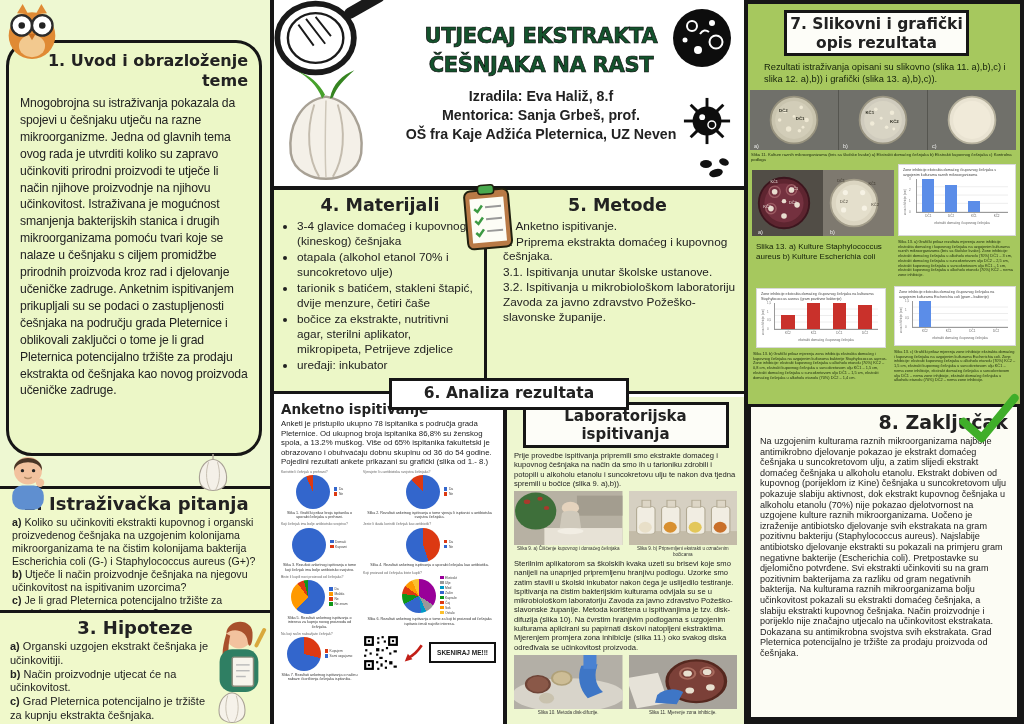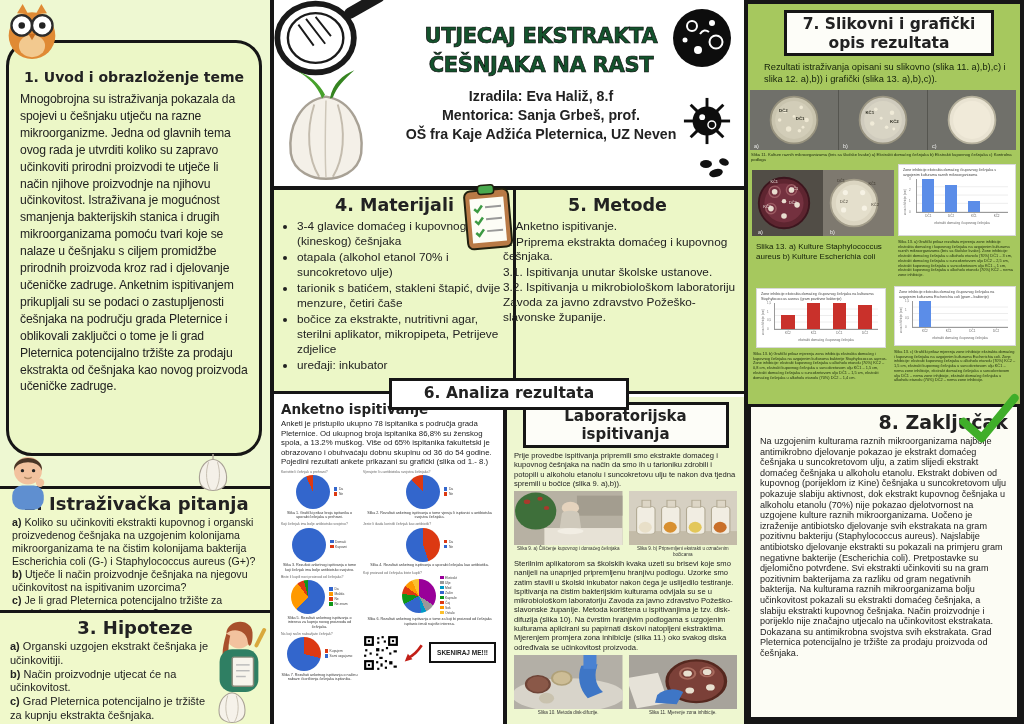--- a/index.html
+++ b/index.html
@@ -4,21 +4,21 @@
 <style>
   html,body{margin:0;padding:0;background:#333;}
   .poster{position:relative;width:1024px;height:724px;background:#fff;overflow:hidden;
     font-family:"Liberation Sans",sans-serif;color:#222;}
   .hd{font-family:"DejaVu Sans",sans-serif;font-weight:bold;}
   svg{display:block;}
   
   .col-left{position:absolute;left:0;top:0;width:270px;height:724px;background:#eef8d2;}
   .panel{background:#ecf7c7;border:3px solid #161616;box-sizing:border-box;position:absolute;}
   .p1{left:6px;top:40px;width:256px;height:416px;border-radius:26px;padding:6px 11px;}
-  .p1t{font-size:14px;text-align:center;line-height:20px;margin:18px 0 4px;}
+  .p1t{font-size:16px;text-align:right;line-height:20px;margin:2px 0 4px;}
   .p1b{font-size:12.2px;line-height:16.9px;letter-spacing:-0.15px;}
   .p2{left:-3px;top:486px;width:276px;height:127px;padding:3px 10px 2px 12px;background:#f0f9cb;}
   .p2t{font-size:18px;text-align:center;margin:1px 0 2px;}
   .qitem{font-size:10.6px;line-height:13px;margin:0;}
   .p3{left:-3px;top:610px;width:276px;height:117px;padding:3px 10px;background:#f0f9cb;}
   .p3 .qitem{font-size:11px;line-height:13.8px;width:200px;}
   .owl{position:absolute;left:4px;top:2px;width:56px;height:58px;z-index:3;}
   .girl-think{position:absolute;left:2px;top:448px;width:52px;height:62px;z-index:3;}
   .garlic-sm1{position:absolute;left:196px;top:448px;width:34px;height:44px;z-index:3;}
   .girl-clip{position:absolute;right:0px;top:616px;width:64px;height:90px;z-index:3;}
@@ -30,21 +30,21 @@
   .garlic-big{position:absolute;left:8px;top:66px;width:88px;height:118px;}
   .microbe1{position:absolute;left:396px;top:6px;width:64px;height:64px;}
   .virus{position:absolute;left:408px;top:96px;width:50px;height:50px;}
   .bact{position:absolute;left:424px;top:156px;width:40px;height:24px;}
   .titleblock{position:absolute;left:92px;top:22px;width:350px;text-align:center;}
   .bigtitle{font-size:21px;line-height:29px;letter-spacing:-0.3px;color:#14532d;
     -webkit-text-stroke:0.7px #0d0d0d;}
   .authors{margin-top:7px;font-size:14.2px;line-height:19px;font-weight:bold;}
   .c-band{position:absolute;left:0;top:186px;width:470px;height:208px;background:#ecf7c7;
     border-top:4px solid #161616;border-bottom:3px solid #161616;box-sizing:border-box;}
-  .p4{position:absolute;left:0;top:0;width:242px;height:100%;padding:3px 8px 0 10px;
+  .p4{position:absolute;left:0;top:0;width:213px;height:100%;padding:3px 8px 0 10px;
     border-right:3px solid #161616;box-sizing:border-box;}
   .p5{position:absolute;left:213px;top:0;right:0;height:100%;padding:3px 8px 0 12px;box-sizing:border-box;}
   .bandt{font-size:17.5px;text-align:center;margin:2px 0 4px;}
   .mat li{font-size:11.8px;line-height:15px;margin:0 0 1px;}
   .mat{margin:0;padding-left:13px;}
   .met{font-size:11.8px;line-height:14.6px;margin:0;padding-left:4px;list-style:none;}
   .met li{margin:0 0 1px;}
   .clipboard{position:absolute;left:186px;top:-8px;width:56px;height:72px;z-index:4;}
   .sec6box{position:absolute;left:115px;top:378px;width:240px;height:32px;background:#fff;
     border:3px solid #161616;box-sizing:border-box;z-index:5;text-align:center;
@@ -74,21 +74,21 @@
   .labhead{width:206px;margin:1px auto 3px;border:3px solid #161616;background:#fdfdf8;
     font-size:15px;text-align:center;padding:2px 0;box-sizing:border-box;}
   .labb{font-size:7.6px;line-height:9.3px;color:#222;}
   .photorow{display:flex;gap:6px;margin-top:3px;margin-bottom:2px;}
   .lfig{flex:1;text-align:center;}
   .lphoto{width:100%;height:54px;}
   .lcap{font-size:4.6px;line-height:5.4px;color:#333;margin-top:1px;}
   
   .col-right{position:absolute;left:744px;top:0;width:280px;height:724px;background:#a6c85e;
     border:4px solid #161616;box-sizing:border-box;}
-  .r7box{position:absolute;left:36px;top:6px;width:210px;height:46px;background:#fdfdf8;
+  .r7box{position:absolute;left:36px;top:6px;width:185px;height:46px;background:#fdfdf8;
     border:3px solid #161616;box-sizing:border-box;text-align:center;font-size:15.5px;
     line-height:19px;padding-top:2px;}
   .r7body{position:absolute;left:6px;top:58px;width:260px;font-size:9.3px;line-height:11.8px;color:#14210a;margin-left:10px;}
   .fig11{position:absolute;left:2px;top:86px;width:266px;height:60px;display:flex;background:#70706a;}
   .dishwrap{flex:1;position:relative;border-right:1px solid #55554f;}
   .dishwrap:last-child{border-right:none;}
   .dishwrap svg{position:absolute;left:50%;top:50%;width:54px;height:54px;transform:translate(-50%,-50%);}
   .dletter{position:absolute;left:4px;bottom:1px;color:#eee;font-size:5.5px;}
   .dlab{position:absolute;font-size:4.4px;color:#2b2b20;font-weight:bold;}
   .figcap{font-size:4.2px;line-height:5px;color:#1d2b0d;}

